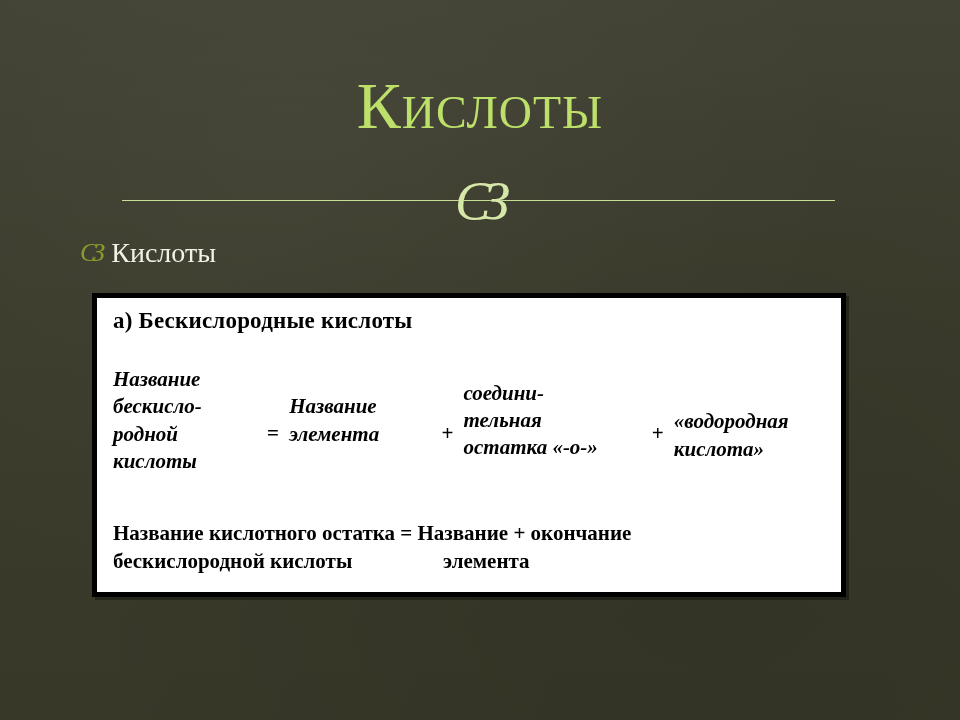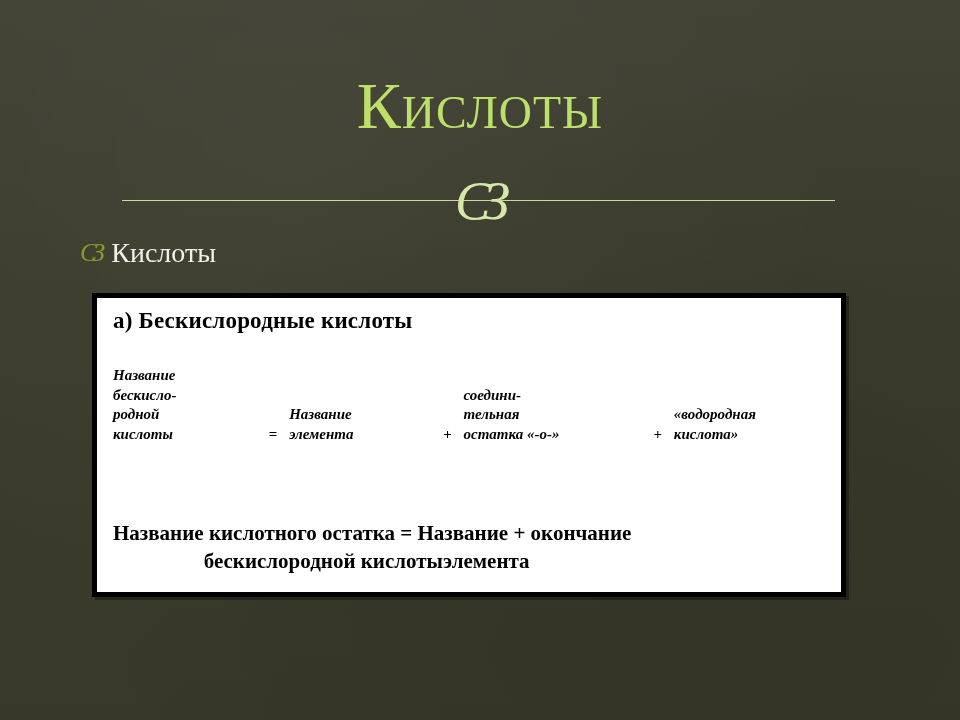--- a/index.html
+++ b/index.html
@@ -132,25 +132,25 @@
     white-space: nowrap;
   }
 
   
   .formula-block {
     position: absolute;
     left: 16px;
     top: 68px;
     width: 720px;
     display: flex;
-    align-items: flex-end;
+    align-items: center;
     font-family: "Liberation Serif", "DejaVu Serif", serif;
     font-style: italic;
     font-weight: bold;
-    font-size: 15px;
+    font-size: 21px;
     line-height: 1.30;
   }
   .formula-block .col {
     white-space: pre-line;
   }
   .formula-block .col-1 { width: 152px; }
   .formula-block .op     { width: 34px; text-align: center; padding-top: 26px; font-style: normal; }
   .formula-block .col-2 { width: 150px; }
   .formula-block .col-3 { width: 188px; }
   .formula-block .col-4 { width: 168px; margin-top: 30px; }
@@ -164,21 +164,21 @@
     font-family: "Liberation Serif", "DejaVu Serif", serif;
     font-weight: bold;
     font-size: 21px;
     line-height: 1.33;
   }
   .rule-block .rule-line-1 { white-space: nowrap; }
   .rule-block .rule-line-2 {
     display: flex;
     white-space: nowrap;
   }
-  .rule-block .rl2-a { width: 330px; text-align: right; }
+  .rule-block .rl2-a { width: 330px; }
   .rule-block .rl2-b { width: 210px; }
   .rule-block .rl2-c { width: 120px; }
 </style>
 </head>
 <body>
 
 <div class="slide"></div>
 
 <div class="title">Кислоты</div>
 

